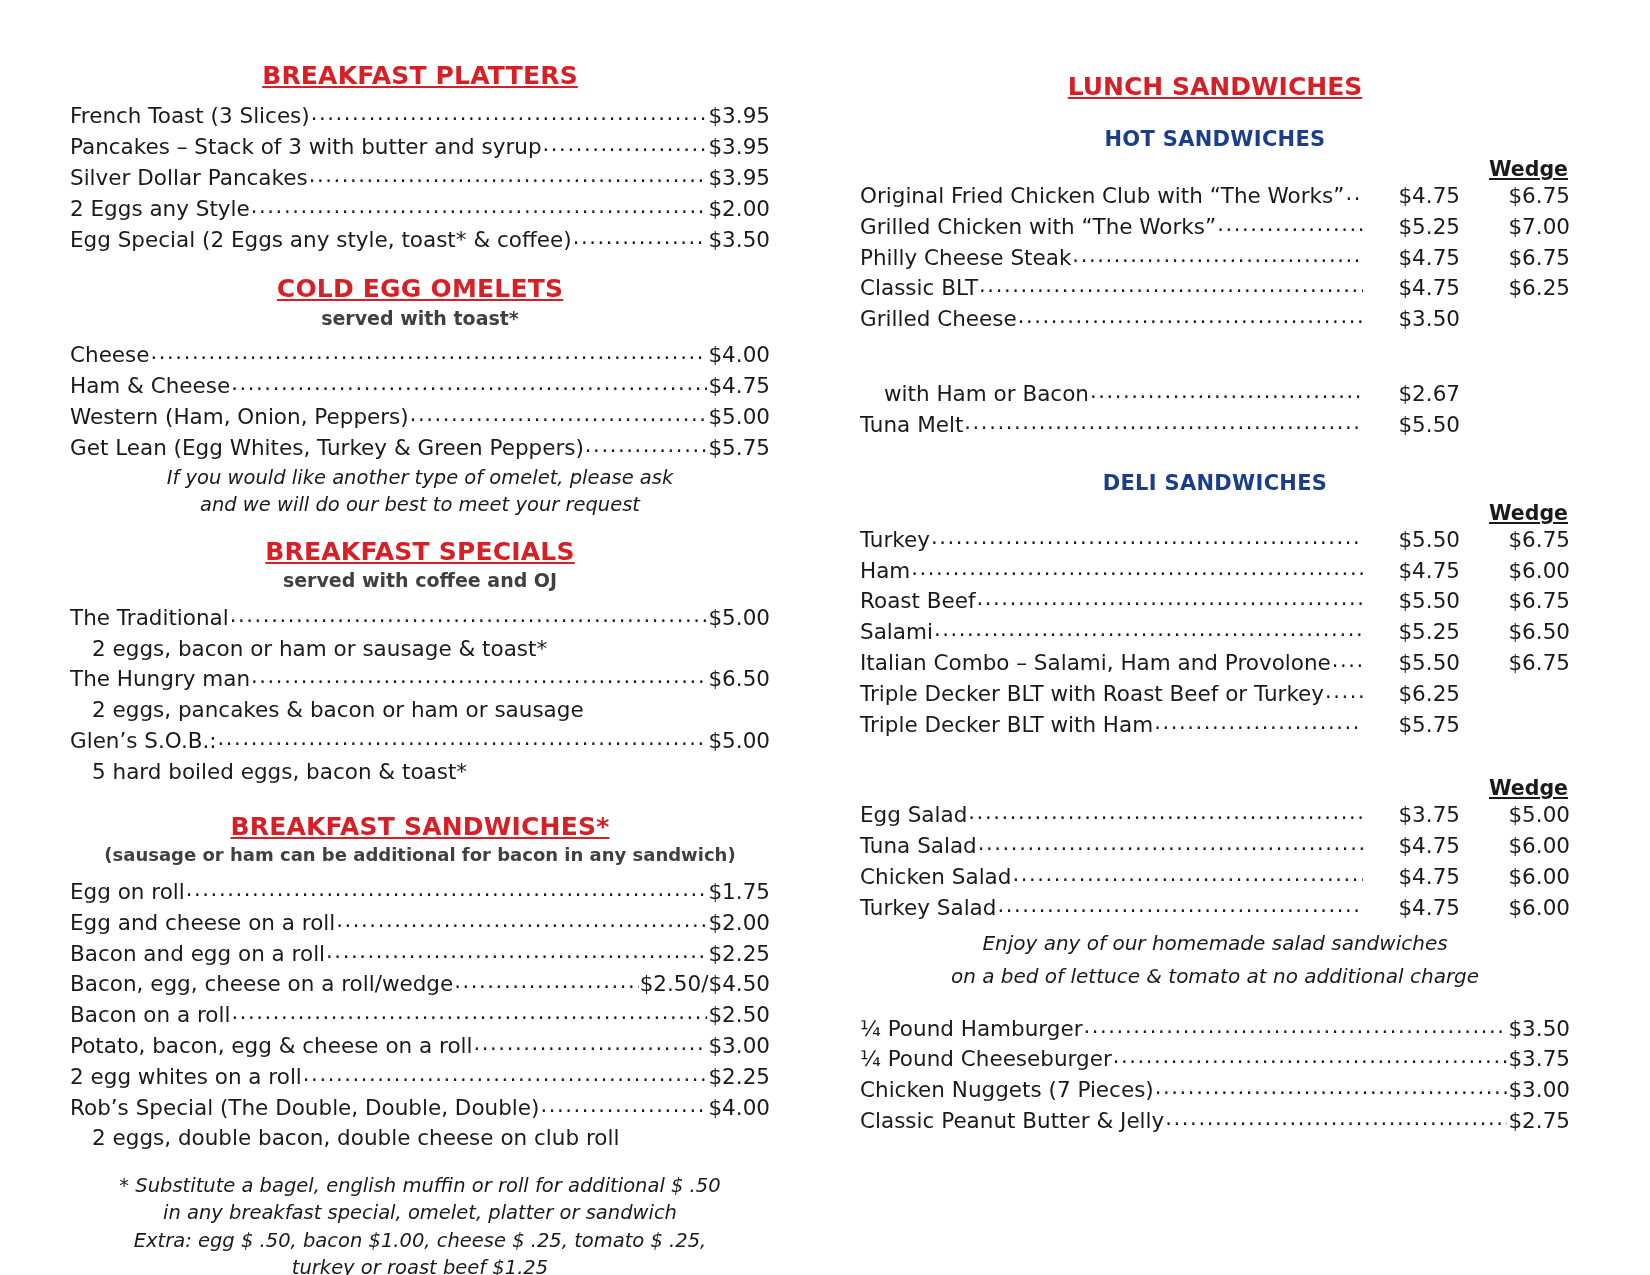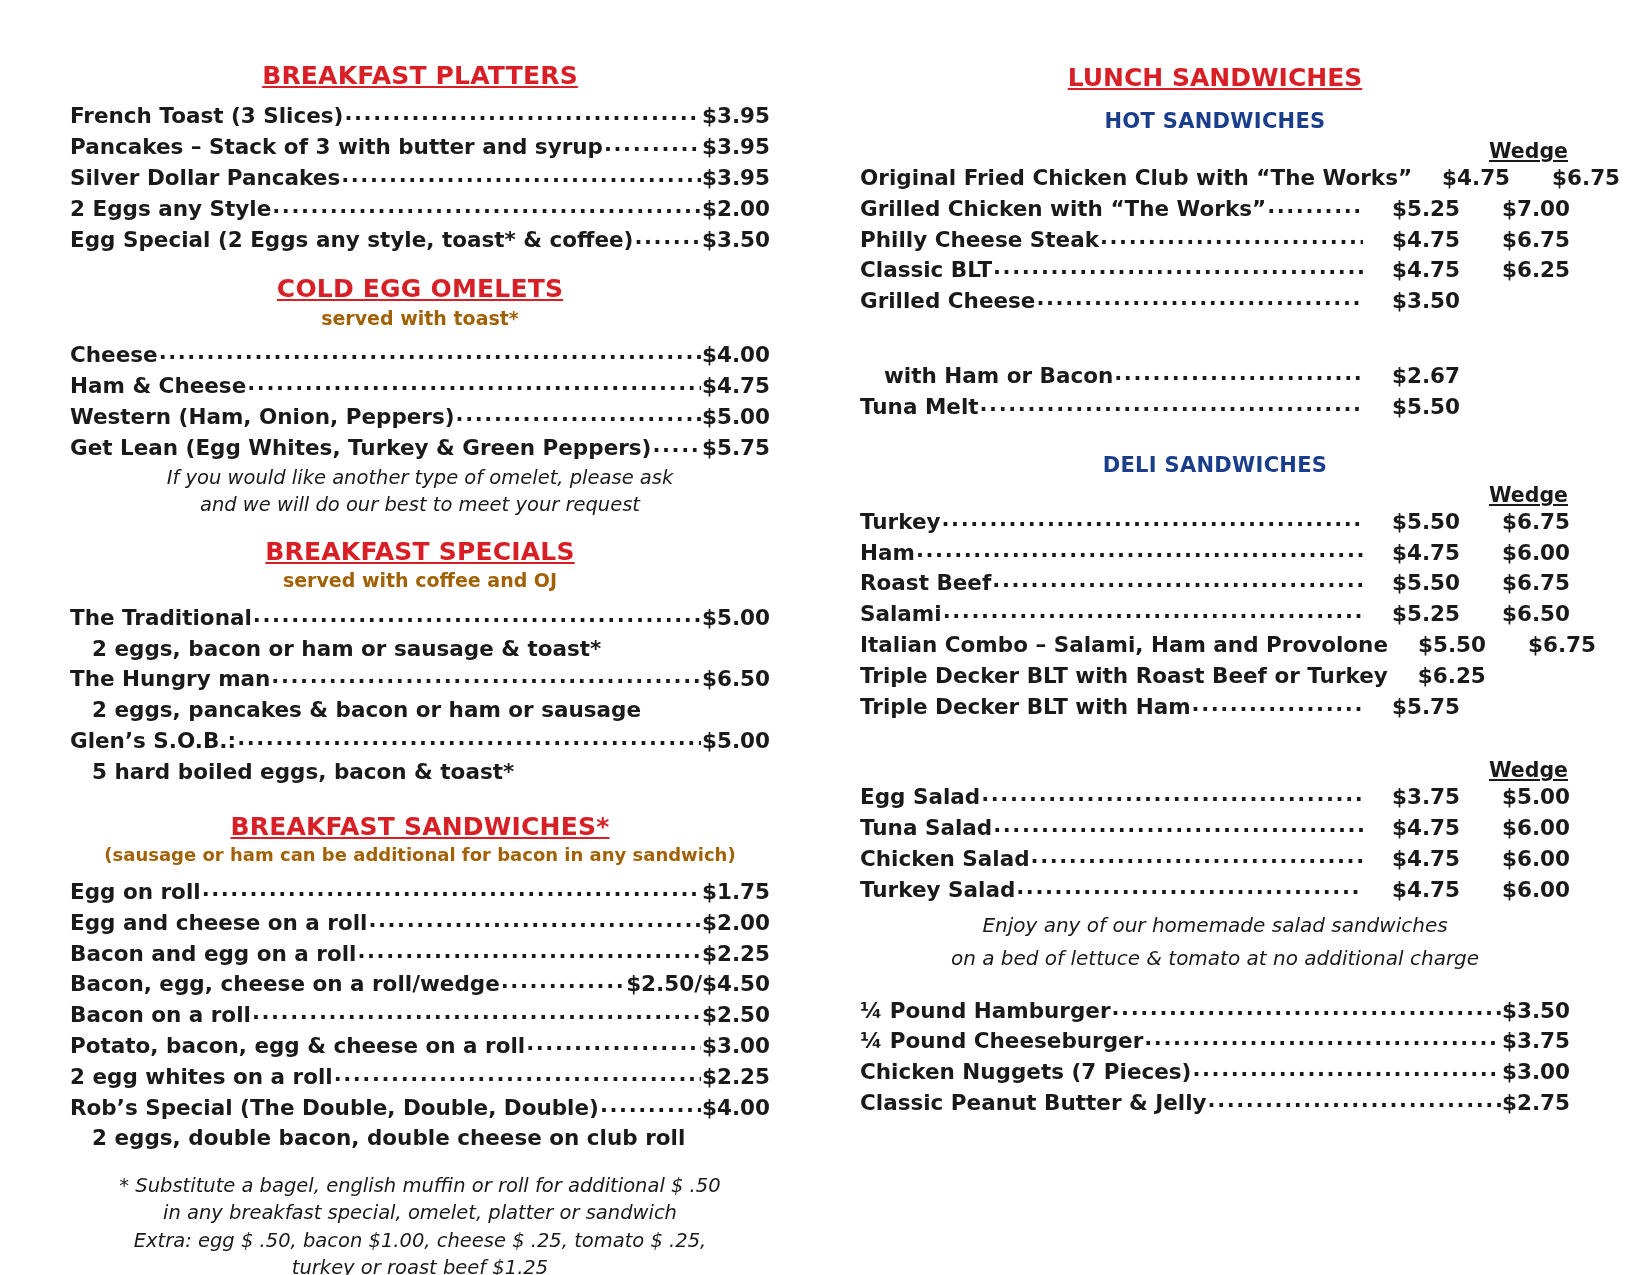--- a/index.html
+++ b/index.html
@@ -42,52 +42,51 @@
     font-weight: bold;
     font-size: 25px;
     letter-spacing: .2px;
     margin: 0;
     padding: 0;
     text-decoration: underline;
     line-height: 1.25;
   }
   .sub-title {
     text-align: center;
-    color: #a16207;
+    color: #404040;
     font-weight: bold;
     font-size: 19px;
     margin: 2px 0 0 0;
     line-height: 1.25;
   }
   .sub-title.small {
     font-size: 18px;
   }
   .sec-title-right {
     text-align: center;
     color: #d81f26;
     font-weight: bold;
     font-size: 25px;
     text-decoration: underline;
-    margin: 3px;
+    margin: 12px;
   }
   .group-title {
     text-align: center;
     color: #1b3e8c;
     font-weight: bold;
     font-size: 21px;
     margin: 0;
     letter-spacing: .3px;
   }
 
   
   .items {
     margin: 0;
     padding: 0;
     list-style: none;
-    font-weight: bold;
   }
   .row {
     display: flex;
     align-items: baseline;
     font-size: 21.5px;
     line-height: 1.42;
     white-space: nowrap;
   }
   .row .nm {
     flex: 0 0 auto;

